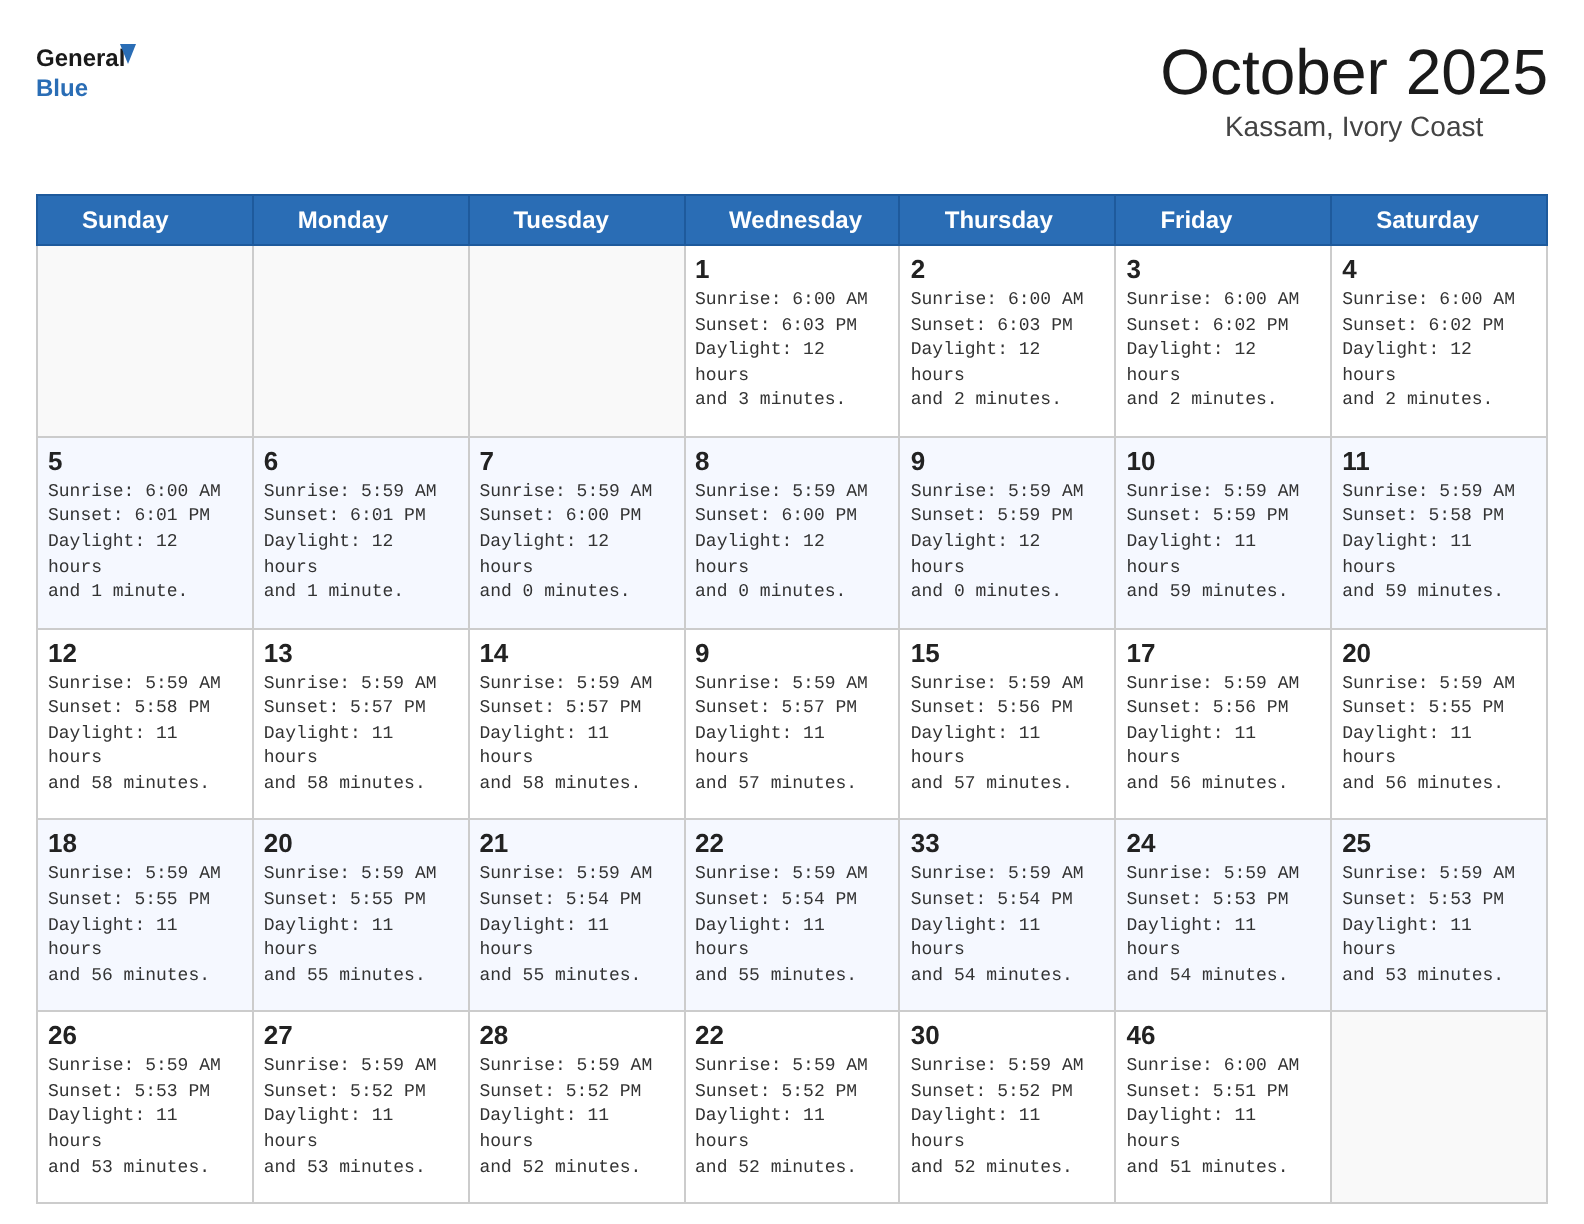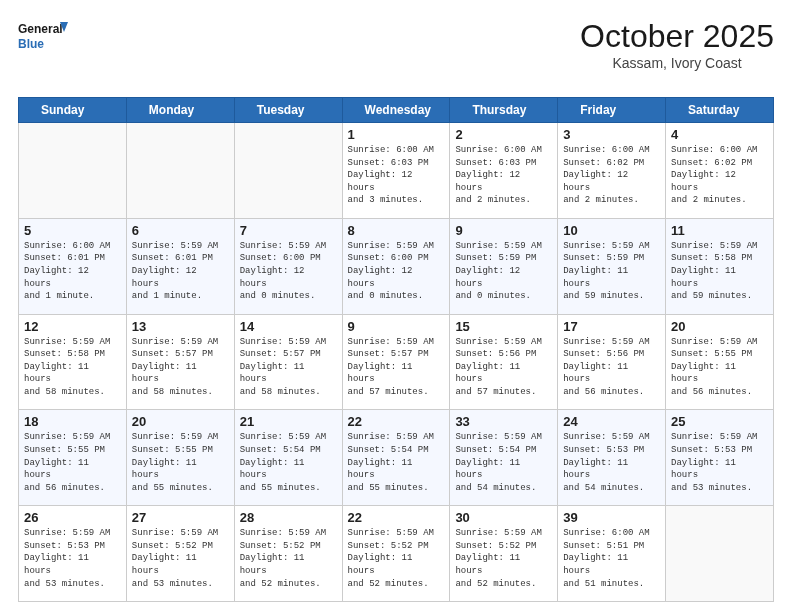--- a/index.html
+++ b/index.html
@@ -333,21 +333,21 @@
 and 52 minutes.</div>
           </td>
           <td>
             <span class="day-num">30</span>
             <div class="cell-text" style="white-space: pre-line;">Sunrise: 5:59 AM
 Sunset: 5:52 PM
 Daylight: 11 hours
 and 52 minutes.</div>
           </td>
           <td>
-            <span class="day-num">39</span>
+            <span class="day-num">46</span>
             <div class="cell-text" style="white-space: pre-line;">Sunrise: 6:00 AM
 Sunset: 5:51 PM
 Daylight: 11 hours
 and 51 minutes.</div>
           </td>
           <td class="empty-cell"></td>
         </tr>
       </tbody>
   </table>
 </div>

